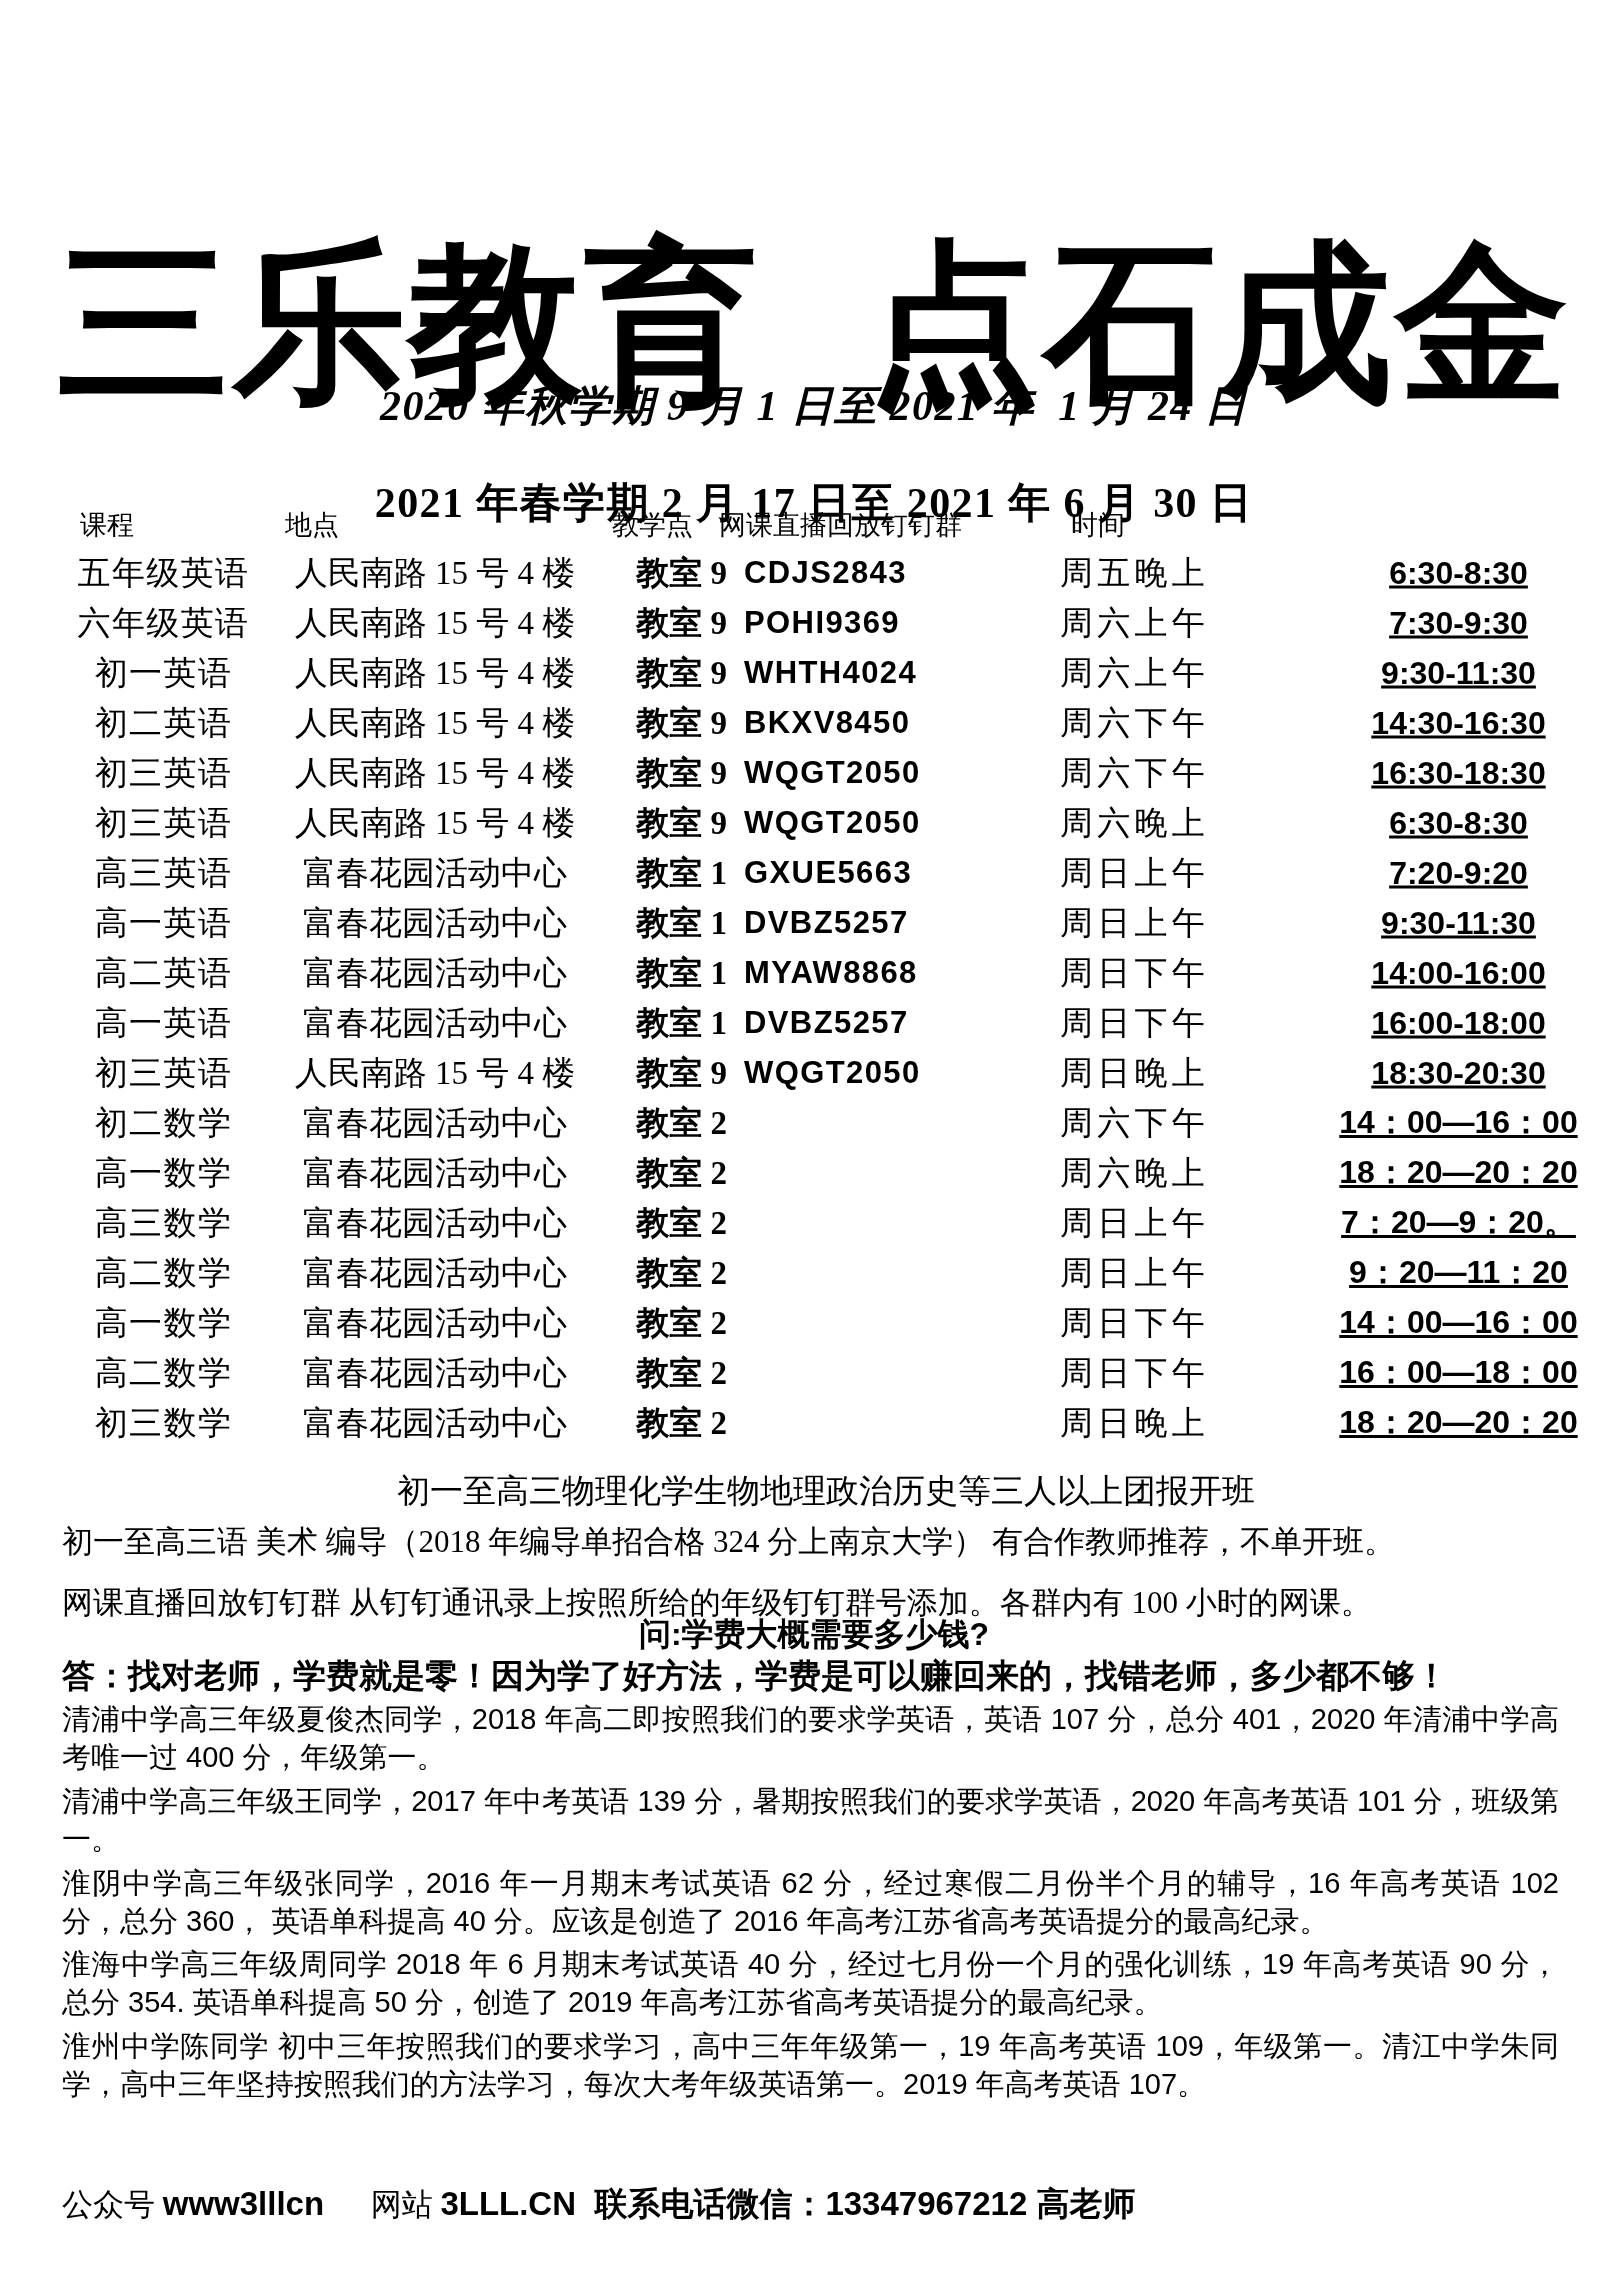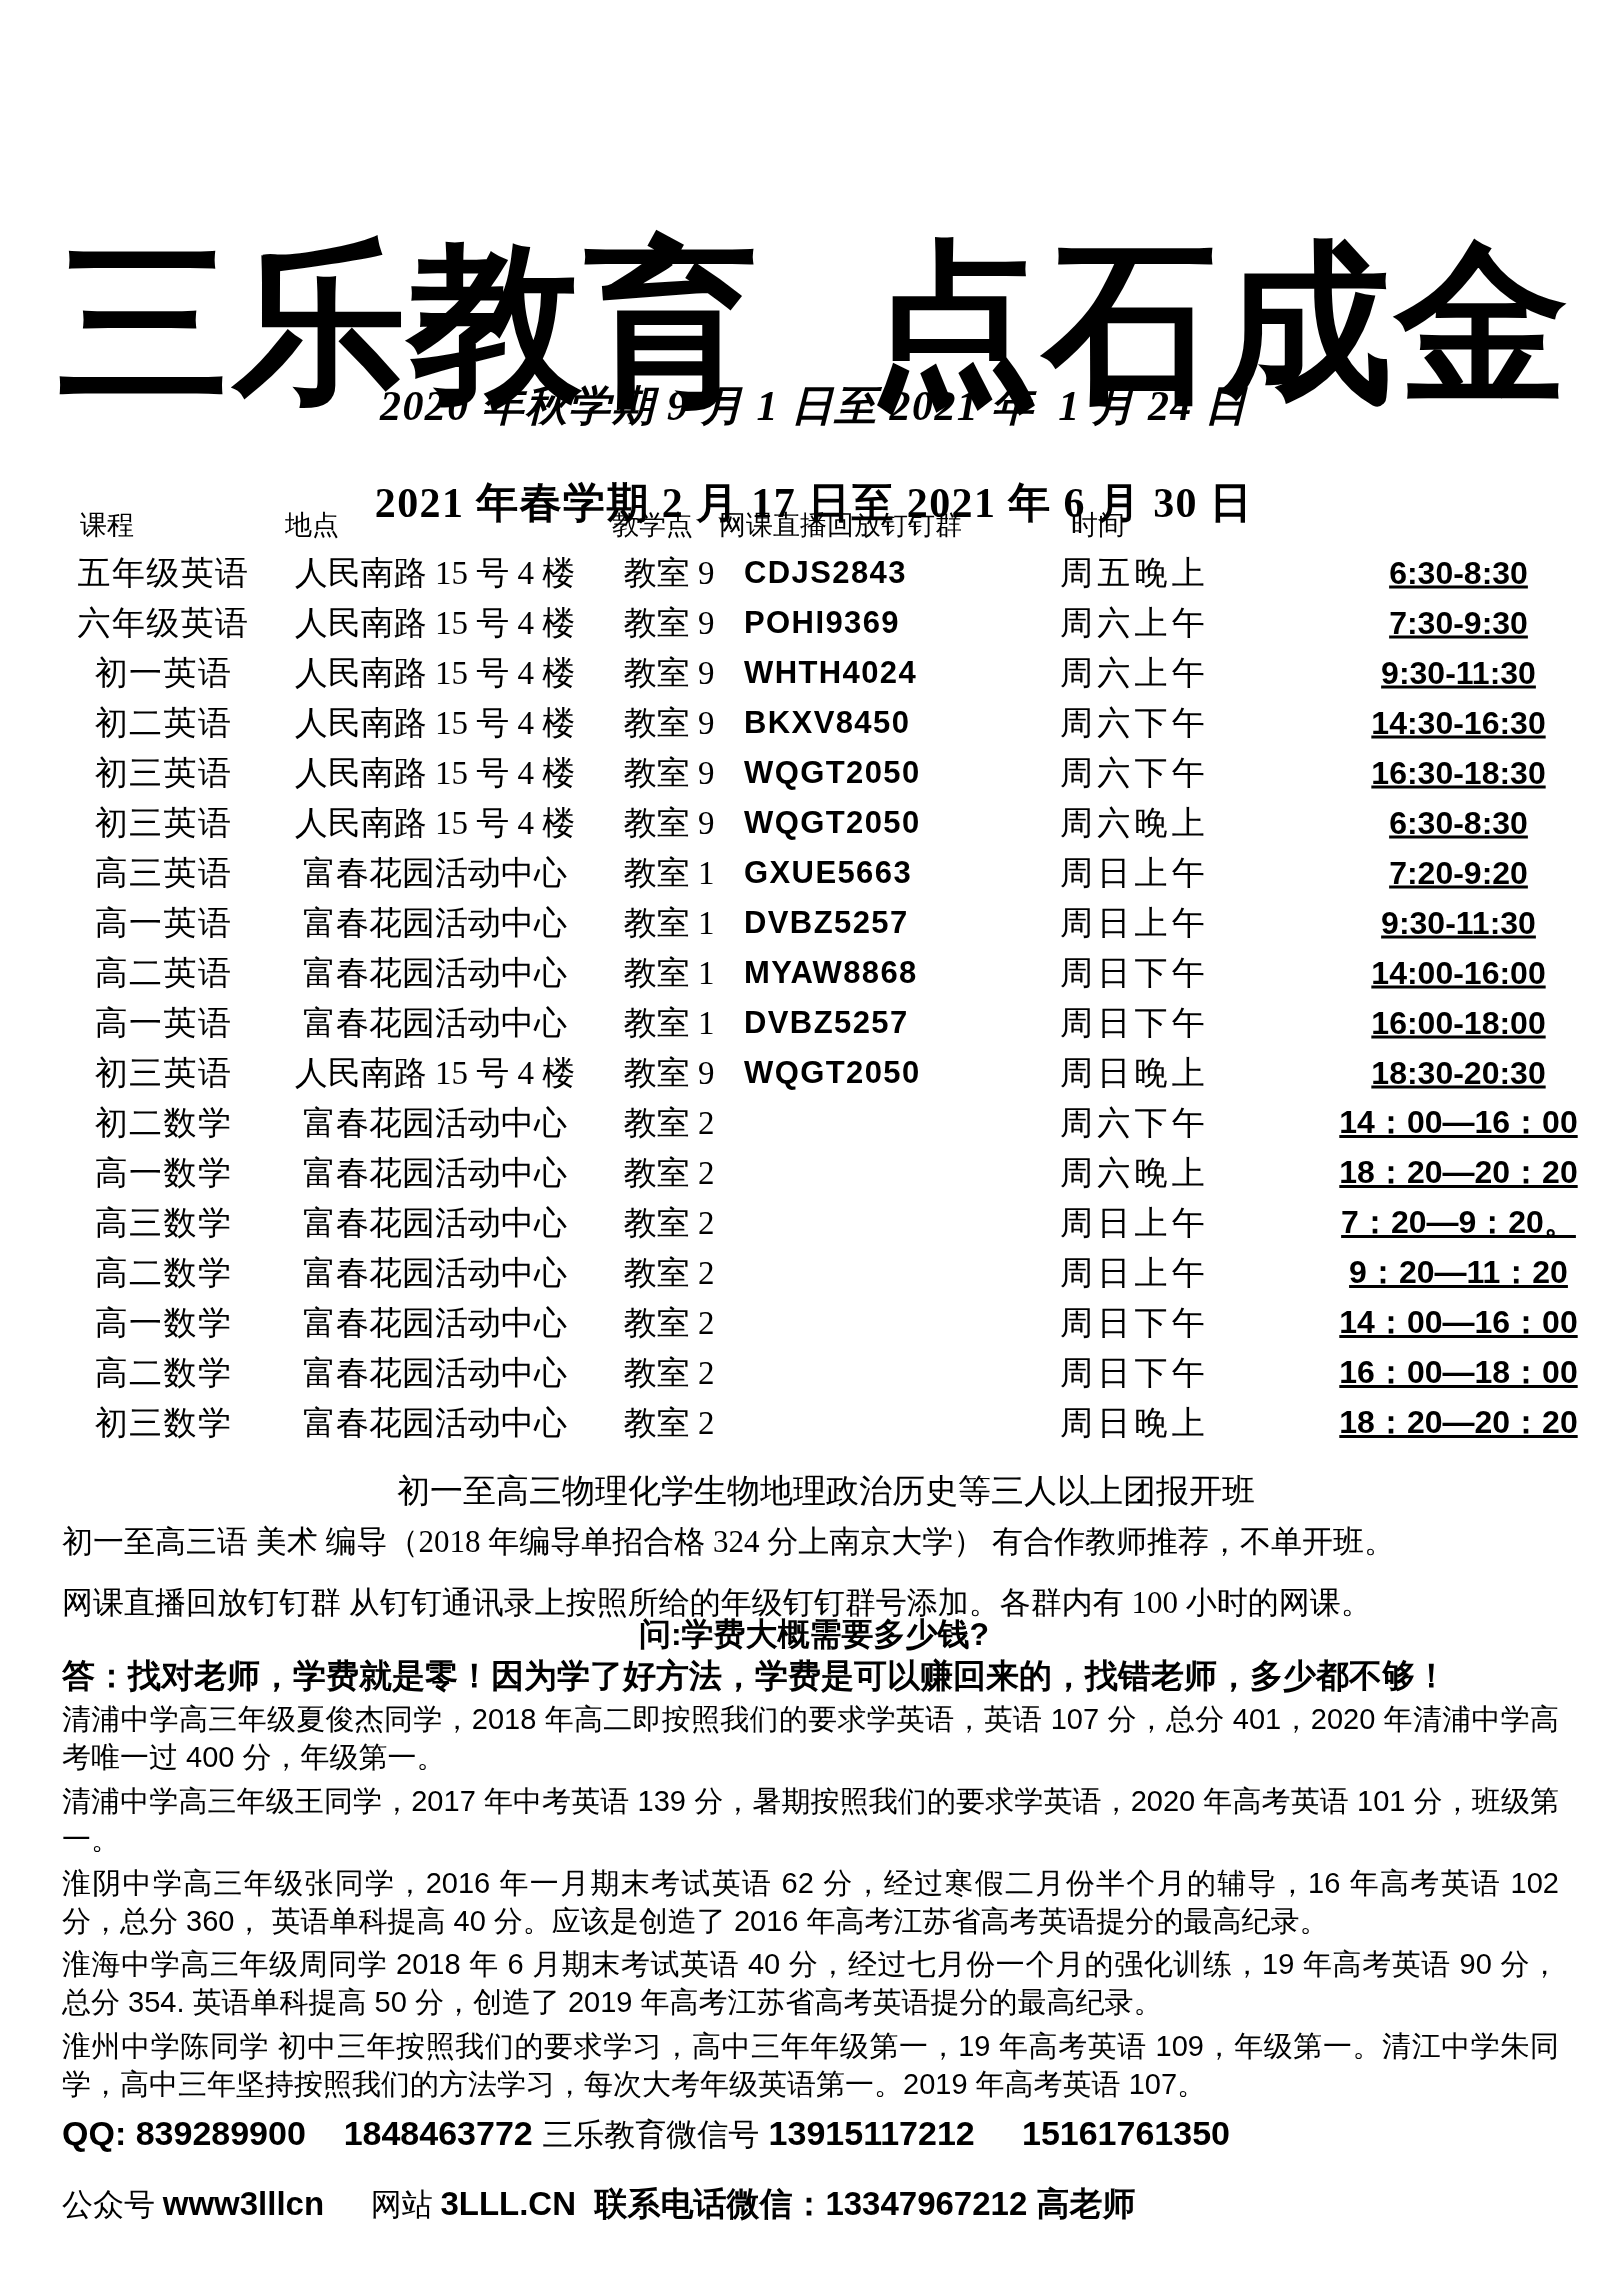--- a/index.html
+++ b/index.html
@@ -45,21 +45,21 @@
   .h-room     { left:612px; }
   .h-group    { left:719px; }
   .h-time     { left:1071px; }
   .row { position:relative; height:50px; }
   .c {
     position:absolute; top:50%; transform:translateY(-50%);
     white-space:pre; font-size:33px;
   }
   .c-course   { left:62px;   width:203px; text-align:center; letter-spacing:1.4px; }
   .c-location { left:279px;  width:312px; text-align:center; }
-  .c-room     { left:611px;  width:116px; text-align:center; }
+  .c-room     { left:611px;  width:116px; text-align:right;font-weight:bold; }
   .c-group    { left:744px; width:188px; text-align:left;
                 font-family:"Liberation Sans","DejaVu Sans",sans-serif;
                 font-weight:bold; font-size:31px; letter-spacing:1.4px; }
   .c-day      { left:1026px; width:217px; text-align:center; letter-spacing:4.3px; }
   .c-time     { left:1301px; width:315px; text-align:center;
                 font-family:"Liberation Sans","DejaVu Sans",sans-serif;
                 font-weight:bold; font-size:32px;text-decoration:underline; }
   
   .note-center {
     position:absolute; top:1458px; left:0; width:100%;
@@ -299,18 +299,17 @@
   <p class="a">答：找对老师，学费就是零！因为学了好方法，学费是可以赚回来的，找错老师，多少都不够！</p>
 
   <div class="testimonials">
     <p>清浦中学高三年级夏俊杰同学，2018 年高二即按照我们的要求学英语，英语 107 分，总分 401，2020 年清浦中学高考唯一过 400 分，年级第一。</p>
     <p>清浦中学高三年级王同学，2017 年中考英语 139 分，暑期按照我们的要求学英语，2020 年高考英语 101 分，班级第一。</p>
     <p>淮阴中学高三年级张同学，2016 年一月期末考试英语 62 分，经过寒假二月份半个月的辅导，16 年高考英语 102 分，总分 360， 英语单科提高 40 分。应该是创造了 2016 年高考江苏省高考英语提分的最高纪录。</p>
     <p>淮海中学高三年级周同学 2018 年 6 月期末考试英语 40 分，经过七月份一个月的强化训练，19 年高考英语 90 分， 总分 354.  英语单科提高 50 分，创造了 2019 年高考江苏省高考英语提分的最高纪录。</p>
     <p>淮州中学陈同学 初中三年按照我们的要求学习，高中三年年级第一，19 年高考英语 109，年级第一。清江中学朱同学，高中三年坚持按照我们的方法学习，每次大考年级英语第一。2019 年高考英语 107。</p>
   </div>
 
-  <p class="contact-line contact-1"><span class="seg-num">QQ: 839289900    1848463772 </span><span class="seg-label">三乐教育微信号</span><span class="seg-num"> 13915117212     15161761350</span></p>
 
   <p class="contact-line contact-2"><span class="seg-label">公众号 </span><span class="seg-bold">www3lllcn</span><span class="seg-label">      网站 </span><span class="seg-bold">3LLL.CN</span><span class="seg-bold">  联系电话微信：13347967212 高老师</span></p>
 
 </div>
 
 
 </body></html>

